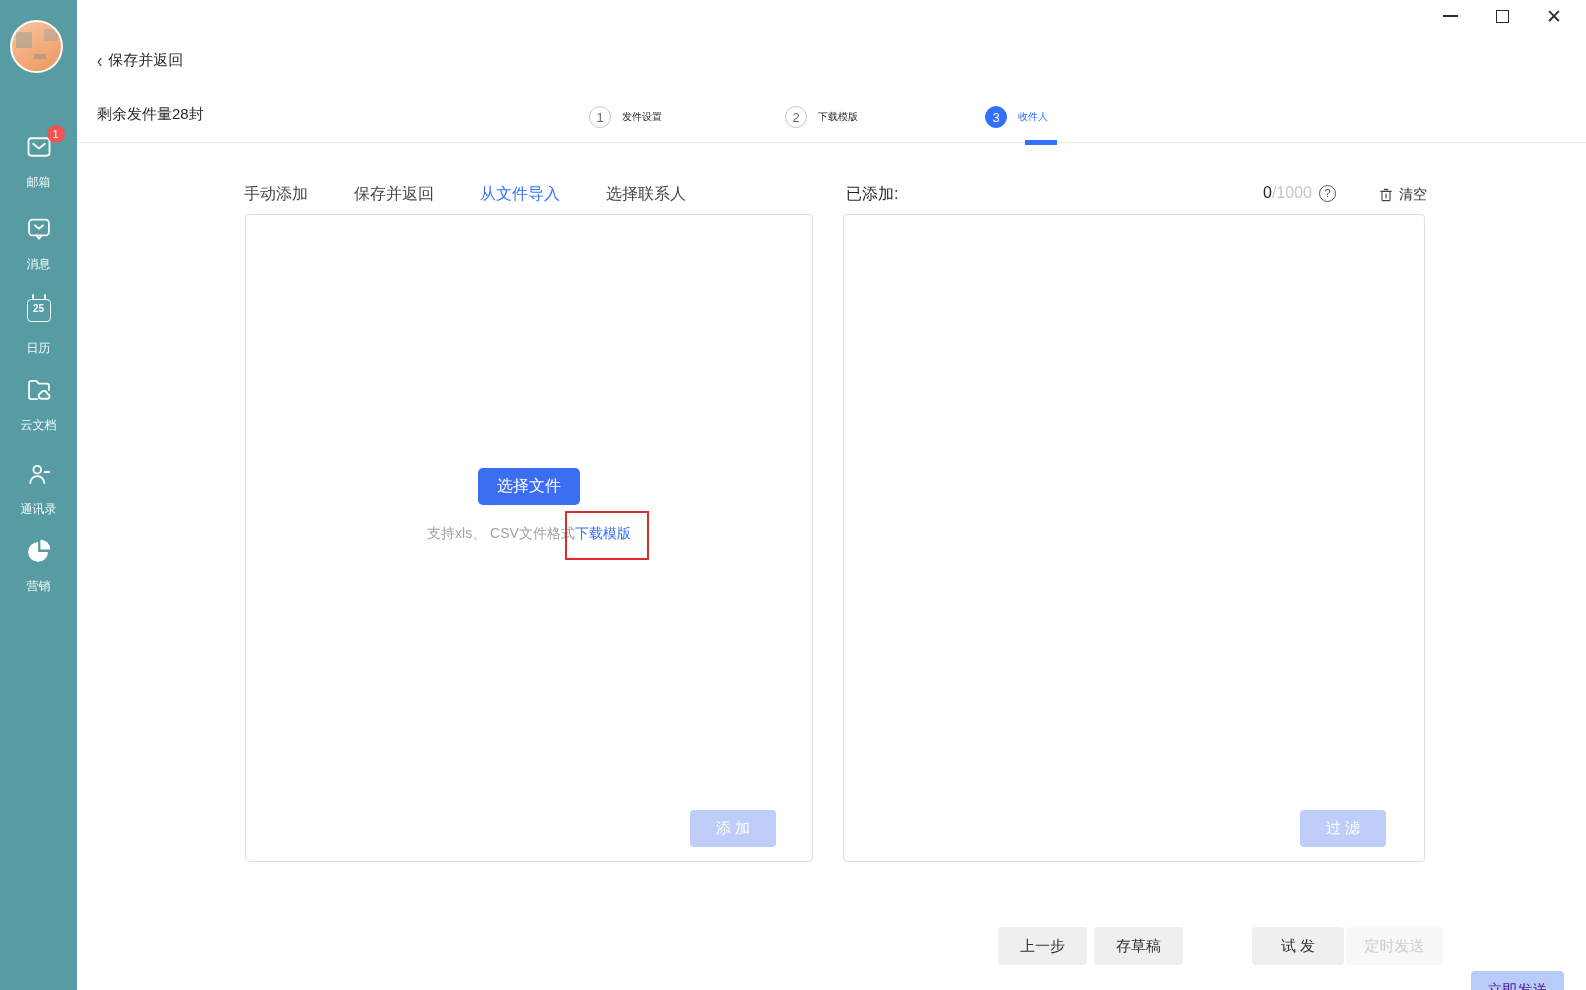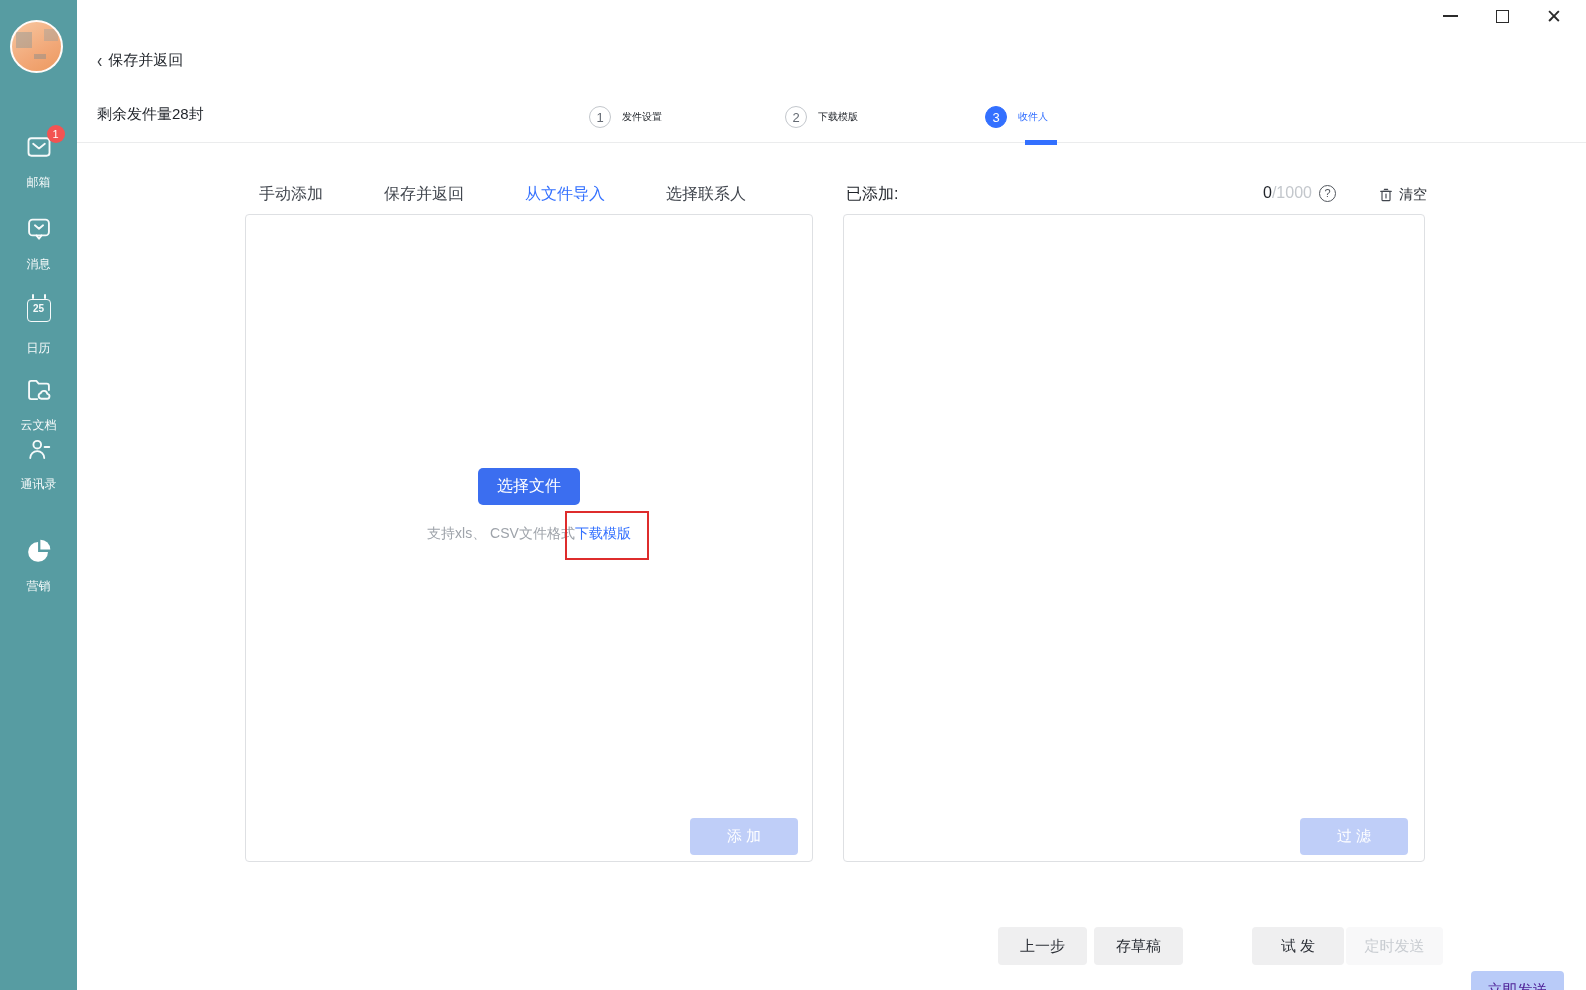--- a/index.html
+++ b/index.html
@@ -48,21 +48,21 @@
   .step-circle{width:22px;height:22px;border-radius:50%;border:1px solid #C3C7CC;background:#fff;
     color:#646A73;font-size:13px;text-align:center;line-height:21px;}
   .step-label{font-size:10px;color:var(--ink);font-family:Liberation Mono, monospace;}
   .step.active .step-circle{background:var(--primary);border-color:var(--primary);color:#fff;}
   .step.active .step-label{color:var(--primary);}
   .divider{position:absolute;left:77px;right:0;top:142px;height:1px;background:#EBECED;}
   .step-underline{position:absolute;left:1025px;top:140px;width:32px;height:5px;background:var(--primary);}
 
   
   .tabs{position:absolute;left:244px;top:184px;display:flex;gap:46px;}
-  .tab{font-size:16px;color:var(--grey-text);cursor:pointer;position:relative;padding-bottom:14px;margin-left:15px;}
+  .tab{font-size:16px;color:var(--grey-text);cursor:pointer;position:relative;padding-bottom:14px;}
   .tab.active{color:var(--primary);}
   .tab.active:after{content:"";position:absolute;left:50%;transform:translateX(-50%);bottom:-4px;
     width:33px;height:4px;background:var(--primary);border-radius:2px;}
 
   
   .added-title{position:absolute;left:846px;top:184px;font-size:16px;}
   .count-row{position:absolute;left:1263px;top:184px;display:flex;align-items:center;font-size:16px;}
   .count-limit{color:var(--light-grey);}
   .help-circle{width:17px;height:17px;border:1.3px solid #51565D;border-radius:50%;margin-left:7px;
     font-size:11px;color:#51565D;text-align:center;line-height:15px;cursor:pointer;}
@@ -78,22 +78,22 @@
 
   .choose-file{position:absolute;left:478px;top:468px;width:102px;height:37px;background:#3B6EF0;
     border:none;border-radius:5px;color:#fff;font-size:16px;cursor:pointer;font-family:inherit;}
   .hint-row{position:absolute;left:245px;top:525px;width:568px;text-align:center;font-size:14px;
     color:var(--hint);}
   .dl-wrap{position:relative;display:inline-block;}
   .dl-link{color:var(--primary);cursor:pointer;text-decoration:none;}
   .annotation{position:absolute;left:-10px;top:-14px;right:-18px;bottom:-17px;
     border:2px solid var(--annotation);pointer-events:none;}
 
-  .soft-btn{position:absolute;width:108px;height:37px;border:none;border-radius:4px;
-    background:var(--disabled-blue);color:#fff;font-size:15px;cursor:pointer;font-family:inherit;margin-top:8px;}
+  .soft-btn{position:absolute;width:86px;height:37px;border:none;border-radius:4px;
+    background:var(--disabled-blue);color:#fff;font-size:15px;cursor:pointer;font-family:inherit;}
   .add-btn{left:690px;top:810px;}
   .filter-btn{left:1300px;top:810px;}
 
   
   .f-btn{position:absolute;top:927px;height:38px;border:none;border-radius:4px;font-size:15px;
     cursor:pointer;font-family:inherit;}
   .f-grey{background:#EFEFF0;color:#2B2F36;}
   .f-disabled{background:#F8F8F9;color:#C8CCD1;}
   .f-primary{background:#B9CBF8;color:#4c1d95;margin-top:44px;}
   .b-prev{left:998px;width:89px;} .b-draft{left:1094px;width:89px;} .b-test{left:1252px;width:92px;}
@@ -143,21 +143,21 @@
     <div class="nav-item" style="top:376px;">
       <div class="nav-icon">
         <svg viewBox="0 0 24 24" fill="none" stroke="rgba(255,255,255,.95)" stroke-width="1.6" stroke-linecap="round" stroke-linejoin="round">
           <path d="M20.5 12V8.3c0-1-.8-1.8-1.8-1.8h-7l-2-2.3H5.3c-1 0-1.8.8-1.8 1.8v12c0 1 .8 1.8 1.8 1.8h5.2"></path>
           <path d="M14 19.5h4.6a2.1 2.1 0 0 0 .5-4.2 2.9 2.9 0 0 0-5.6-.6 2.45 2.45 0 0 0 .5 4.8z" fill="#579CA2"></path>
         </svg>
       </div>
       <div class="nav-label">云文档</div>
     </div>
 
-    <div class="nav-item" style="top:435px;">
+    <div class="nav-item" style="top:460px;">
       <div class="nav-icon">
         <svg viewBox="0 0 24 24" fill="none" stroke="rgba(255,255,255,.95)" stroke-width="1.6" stroke-linecap="round" stroke-linejoin="round">
           <circle cx="10.5" cy="8.3" r="3.3"></circle>
             <path d="M4.5 19.8c0-3.3 2.7-6 6-6s6 2.7 6 6"></path>
             <path d="M16.8 10.3h4"></path>
         </svg>
       </div>
       <div class="nav-label">通讯录</div>
     </div>
 

